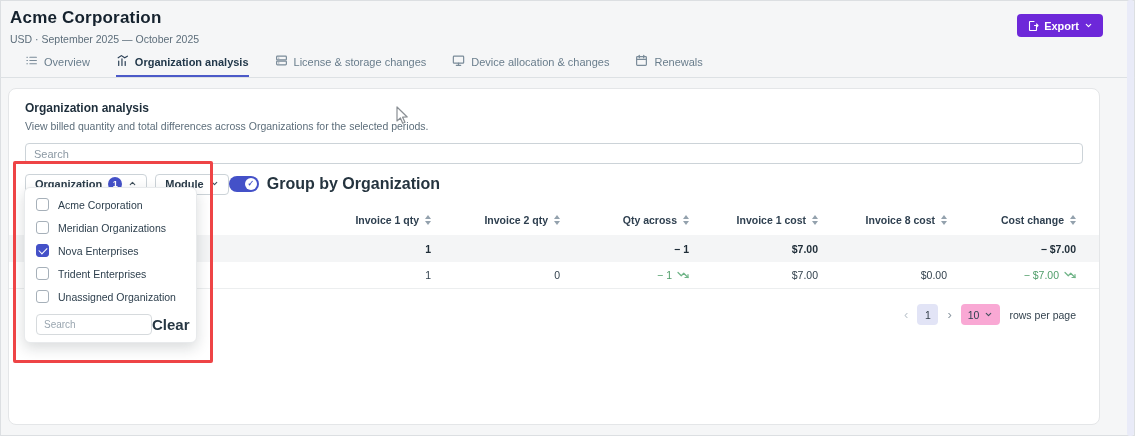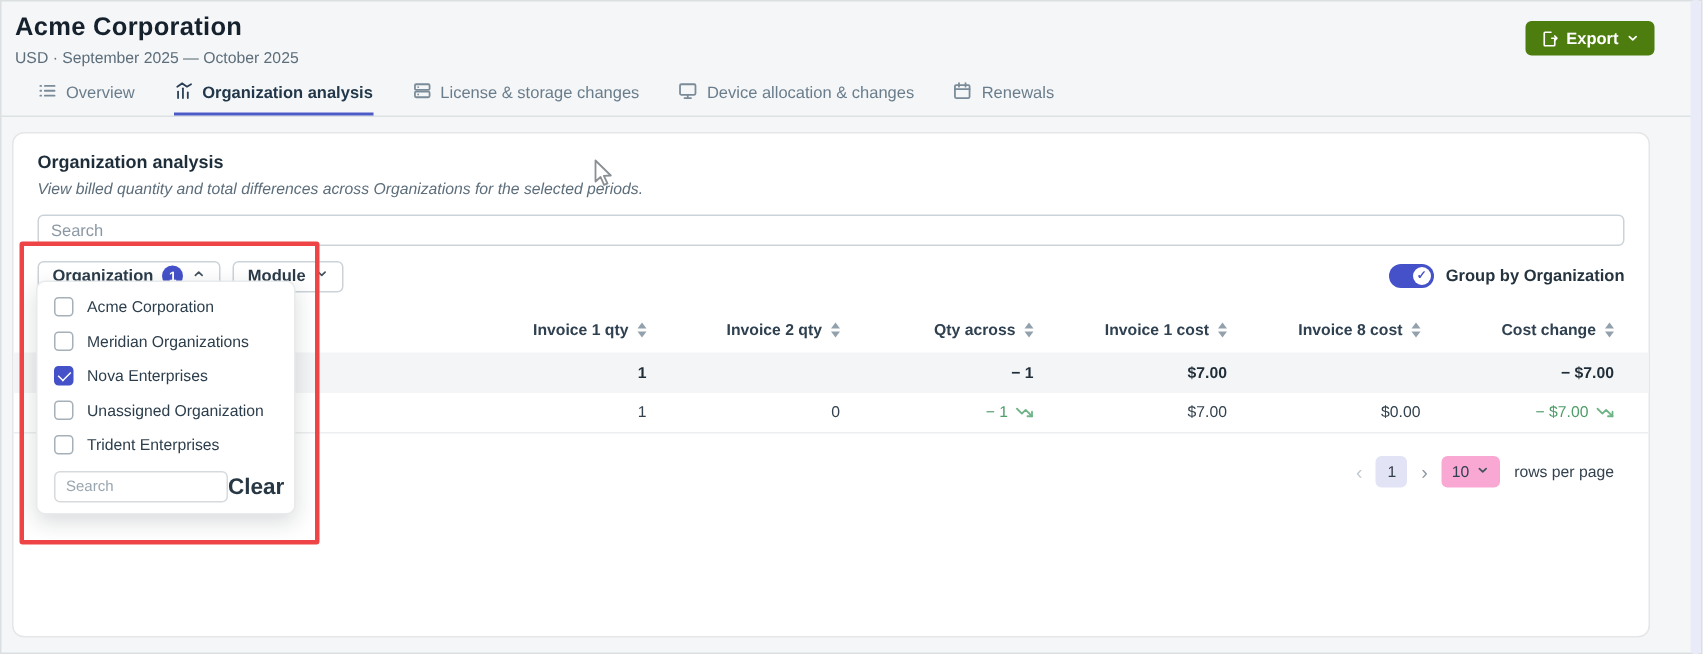--- a/index.html
+++ b/index.html
@@ -11,55 +11,55 @@
     overflow:hidden;
     box-shadow: inset 0 0 0 1px #dcdfe2;
     color:#33424e;
   }
 
   
   .top-header { position:absolute; top:0; left:0; right:0; height:48px; padding:8px 12px 0 10px;
     display:flex; justify-content:space-between; align-items:flex-start; }
   .page-title { font-size:17px; font-weight:bold; color:#15222e; letter-spacing:.2px; }
   .page-subtitle { font-size:10.5px; color:#5d6e7b; margin-top:5px; }
-  .export-btn { margin:6px 20px 0 0; background:#4d7c0f; color:#fff; border:none; border-radius:4px;
+  .export-btn { margin:6px 20px 0 0; background:#6d28d9; color:#fff; border:none; border-radius:4px;
     height:23px; padding:0 10px; font-size:11px; font-weight:bold; display:flex; align-items:center; gap:5px;
     font-family:inherit; cursor:pointer; }
   .export-btn svg { display:block; }
 
   
   .tabbar { position:absolute; top:50px; left:0; right:0; height:28px; display:flex; gap:26px;
     padding-left:25px; border-bottom:1px solid #dde1e4; background:transparent; }
   .tab { display:flex; align-items:center; gap:6px; font-size:11px; color:#697d8c; cursor:pointer;
     padding-bottom:2px; border-bottom:2.5px solid transparent; }
   .tab svg { stroke:#7a8b99; }
   .tab.active { color:#22384a; font-weight:bold; border-bottom-color:#4c5ac8; }
   .tab.active svg { stroke:#2a3f55; }
 
   
   .panel { position:absolute; left:8px; top:88px; width:1092px; height:337px; background:#fff;
     border:1px solid #e4e6e8; border-radius:8px; padding:12px 16px 0 16px; }
   .panel-heading { font-size:12px; font-weight:bold; color:#1d2d3a; margin-bottom:5px; }
-  .panel-desc { font-size:10.5px; color:#5d6e7b; margin-bottom:11px;font-style:italic; }
+  .panel-desc { font-size:10.5px; color:#5d6e7b; margin-bottom:11px; }
   .search-input { width:100%; height:21px; border:1px solid #ccd3d8; border-radius:4px; padding:0 8px;
     font-size:11px; font-family:inherit; color:#33424e; margin-bottom:9px; }
   .search-input::placeholder { color:#8b98a3; }
 
-  .filter-row { display:flex; align-items:center; justify-content:space-between; height:22px; margin-bottom:10px; }
+  .filter-row { display:flex; align-items:center; height:22px; margin-bottom:10px; }
   .filter-left { display:flex; gap:8px; }
   .filter-btn { height:21px; border:1px solid #ccd3d8; border-radius:4px; background:#fff; display:flex;
     align-items:center; gap:6px; padding:0 9px; font-size:11px; font-weight:bold; color:#2a3b49;
     font-family:inherit; cursor:pointer; }
   .count-badge { width:14px; height:14px; border-radius:50%; background:#4451c8; color:#fff; font-size:9px;
     font-weight:bold; display:flex; align-items:center; justify-content:center; }
   .toggle-wrap { display:flex; align-items:center; gap:8px; }
   .toggle { width:30px; height:16px; border-radius:9px; background:#4451c8; position:relative; cursor:pointer; }
   .toggle .knob { position:absolute; top:2px; right:2px; width:12px; height:12px; border-radius:50%;
     background:#fff; color:#4451c8; font-size:8px; line-height:12px; text-align:center; font-weight:bold; }
-  .toggle-label { font-size:11px; font-weight:bold; color:#25343f; }
+  .toggle-label { font-size:16px; font-weight:bold; color:#25343f; }
 
   
   .table { margin:0 -16px; }
   .t-row { display:flex; align-items:center; padding-right:23px; }
   .t-head { height:30px; }
   .t-body-row { height:27px; font-size:10.5px; }
   .t-body-row.group { background:#f4f5f6; font-weight:bold; color:#1f2d38; }
   .t-body-row.detail { border-bottom:1px solid #eceeef; color:#33424e; }
   .c-name { flex:1; }
   .col { width:129px; display:flex; justify-content:flex-end; align-items:center; }
@@ -331,25 +331,25 @@
   <div class="dd-item">
     <span class="checkbox"></span>
     <span>Meridian Organizations</span>
   </div>
   <div class="dd-item">
     <span class="checkbox checked"></span>
     <span>Nova Enterprises</span>
   </div>
   <div class="dd-item">
     <span class="checkbox"></span>
+    <span>Trident Enterprises</span>
+  </div>
+  <div class="dd-item">
+    <span class="checkbox"></span>
     <span>Unassigned Organization</span>
-  </div>
-  <div class="dd-item">
-    <span class="checkbox"></span>
-    <span>Trident Enterprises</span>
   </div>
   <div class="dd-footer">
     <input class="dd-search" placeholder="Search" style="">
     <button class="dd-clear">Clear</button>
   </div>
 </div>
 
 <div class="annotation-rect"></div>
 
 <div class="cursor">

